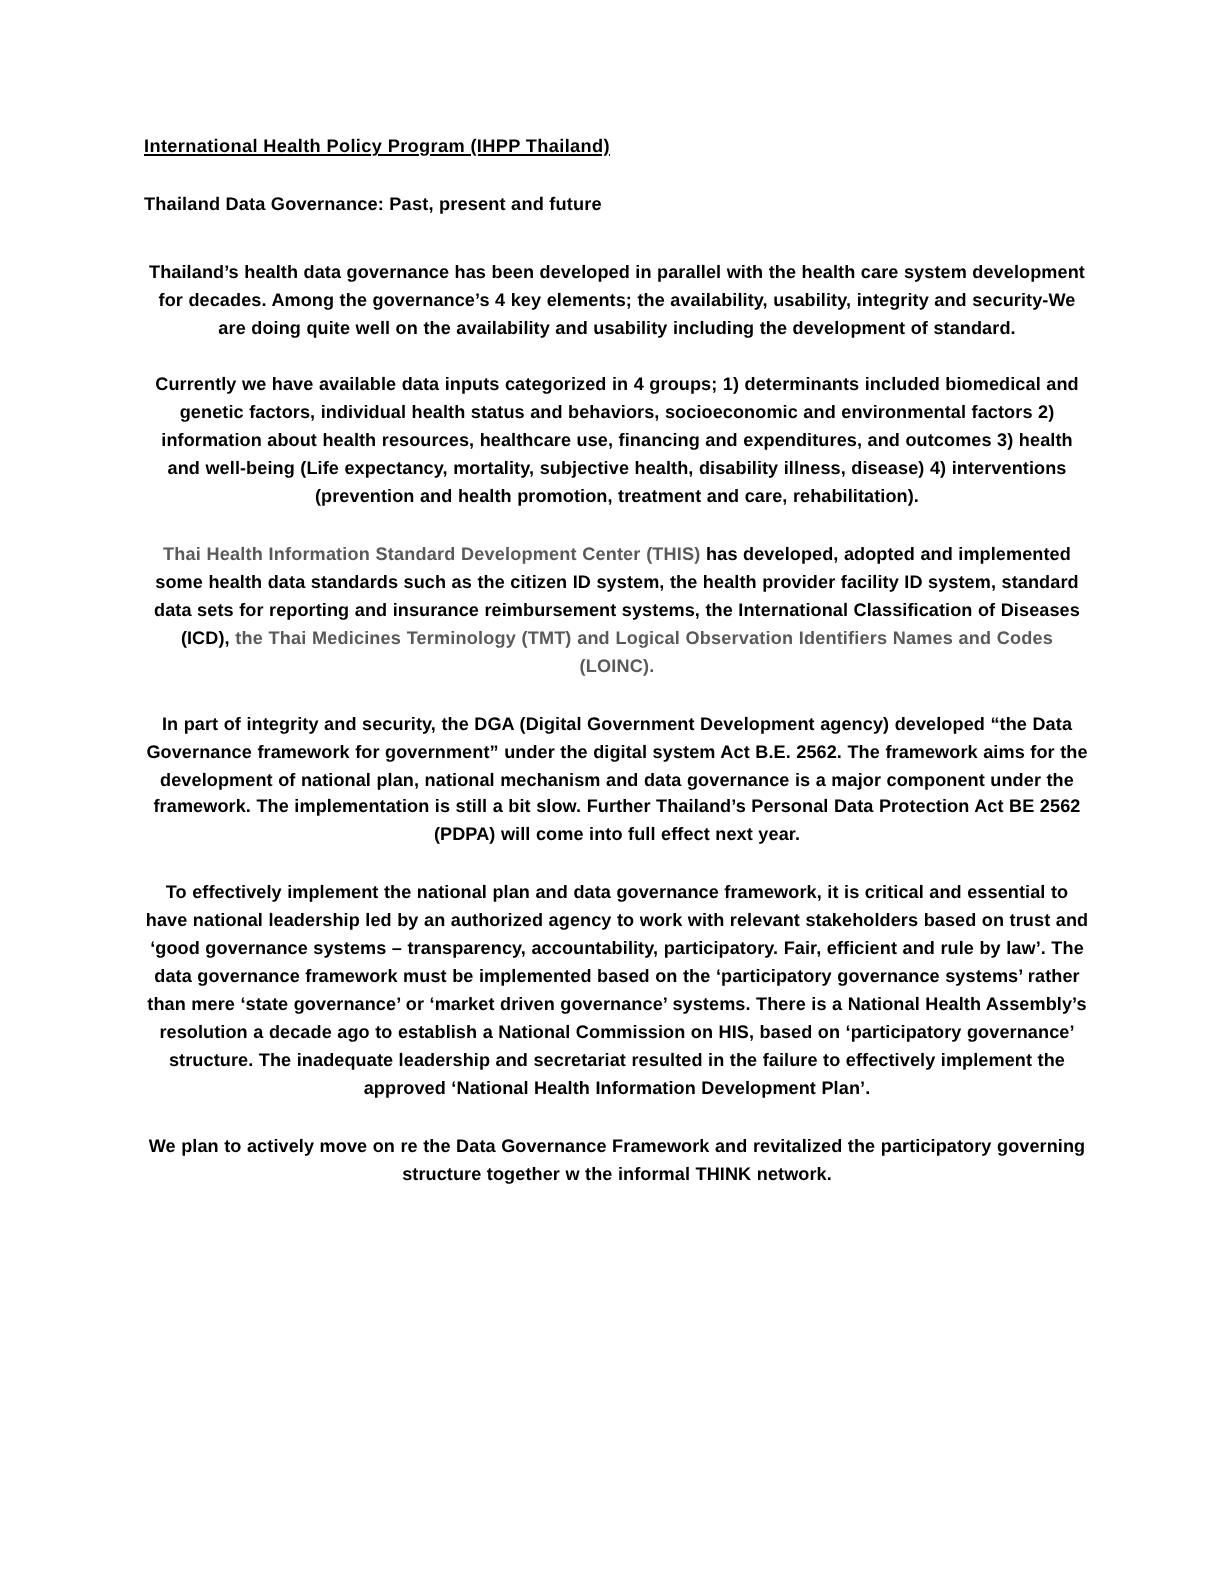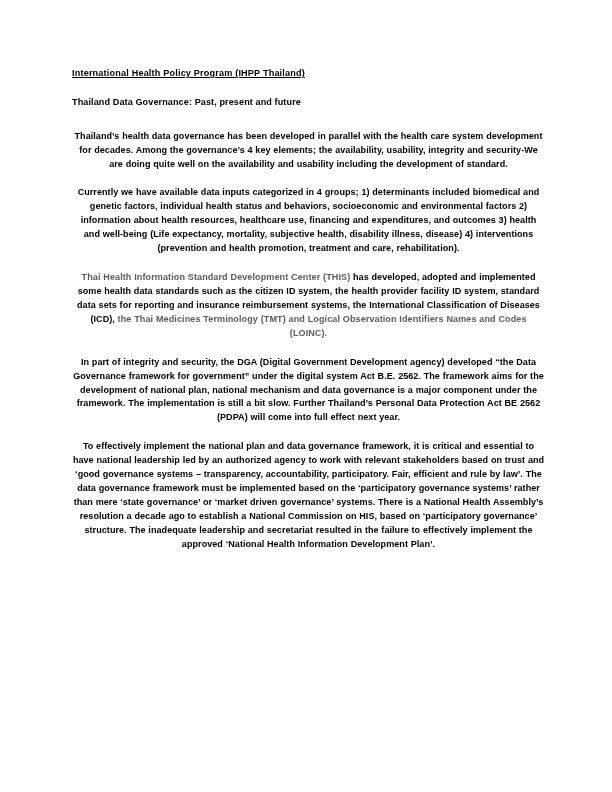--- a/index.html
+++ b/index.html
@@ -77,14 +77,15 @@
 
   <p class="para">Currently we have available data inputs categorized in 4 groups; 1) determinants included biomedical and genetic factors, individual health status and behaviors, socioeconomic and environmental factors 2) information about health resources, healthcare use, financing and expenditures, and outcomes 3) health and well-being (Life expectancy, mortality, subjective health, disability illness, disease) 4) interventions (prevention and health promotion, treatment and care, rehabilitation).</p>
 
   <p class="para"><span class="soft">Thai Health Information Standard Development Center (THIS) </span><span class="strong">has developed, adopted and implemented some health data standards such as the citizen ID system, the health provider facility ID system, standard data sets for reporting and insurance reimbursement systems, the International Classification of Diseases (ICD),</span><span class="soft"> the Thai Medicines Terminology (TMT) and Logical Observation Identifiers Names and Codes (LOINC).</span></p>
 
   <p class="para">In part of integrity and security, the DGA (Digital Government Development agency) developed “the Data Governance framework for government” under the digital system Act B.E. 2562. The framework aims for the development of national plan, national mechanism and data governance is a major component under the framework. The implementation is still a bit slow. Further Thailand’s Personal Data Protection Act BE 2562 (PDPA) will come into full effect next year.</p>
 
   <p class="para">To effectively implement the national plan and data governance framework, it is critical and essential to have national leadership led by an authorized agency to work with relevant stakeholders based on trust and ‘good governance systems – transparency, accountability, participatory. Fair, efficient and rule by law’. The data governance framework must be implemented based on the ‘participatory governance systems’ rather than mere ‘state governance’ or ‘market driven governance’ systems. There is a National Health Assembly’s resolution a decade ago to establish a National Commission on HIS, based on ‘participatory governance’ structure. The inadequate leadership and secretariat resulted in the failure to effectively implement the approved ‘National Health Information Development Plan’.</p>
 
 
+  <p class="para">We plan to actively move on re the Data Governance Framework and revitalized the participatory governing structure together w the informal THINK network.</p>
 
 </div>
 
 </body></html>

